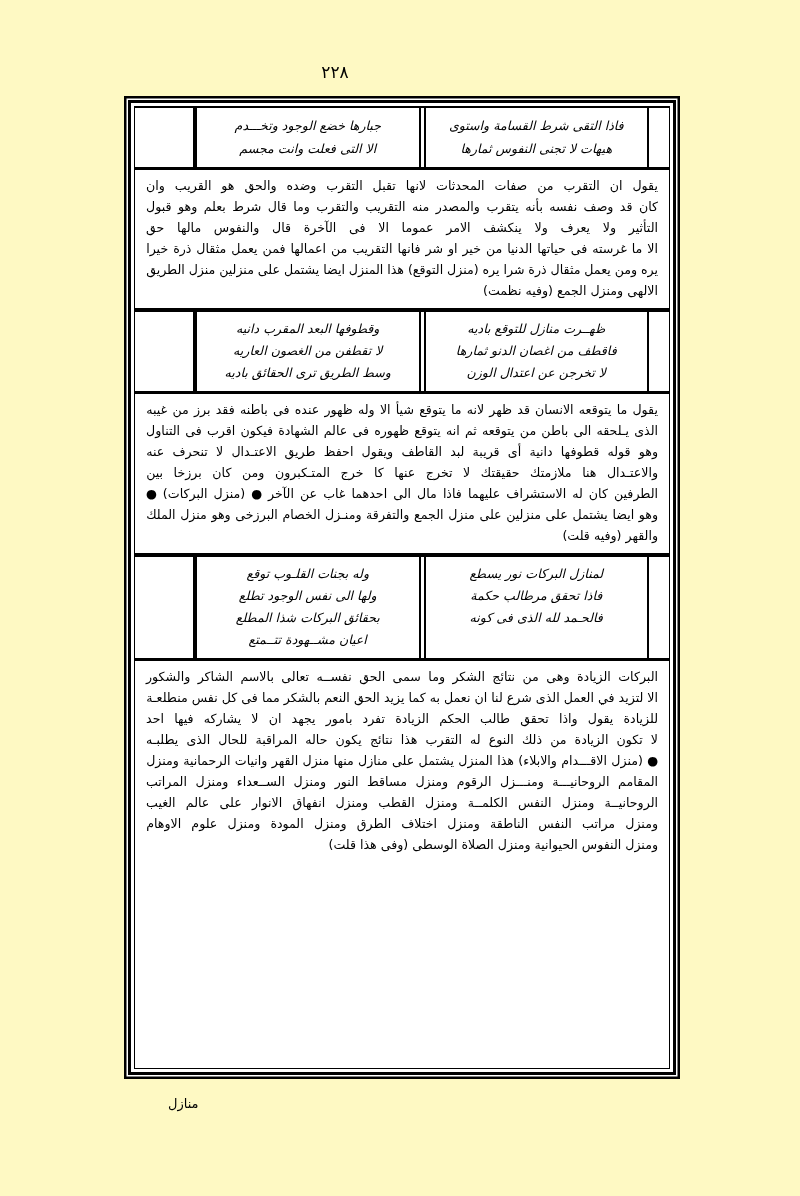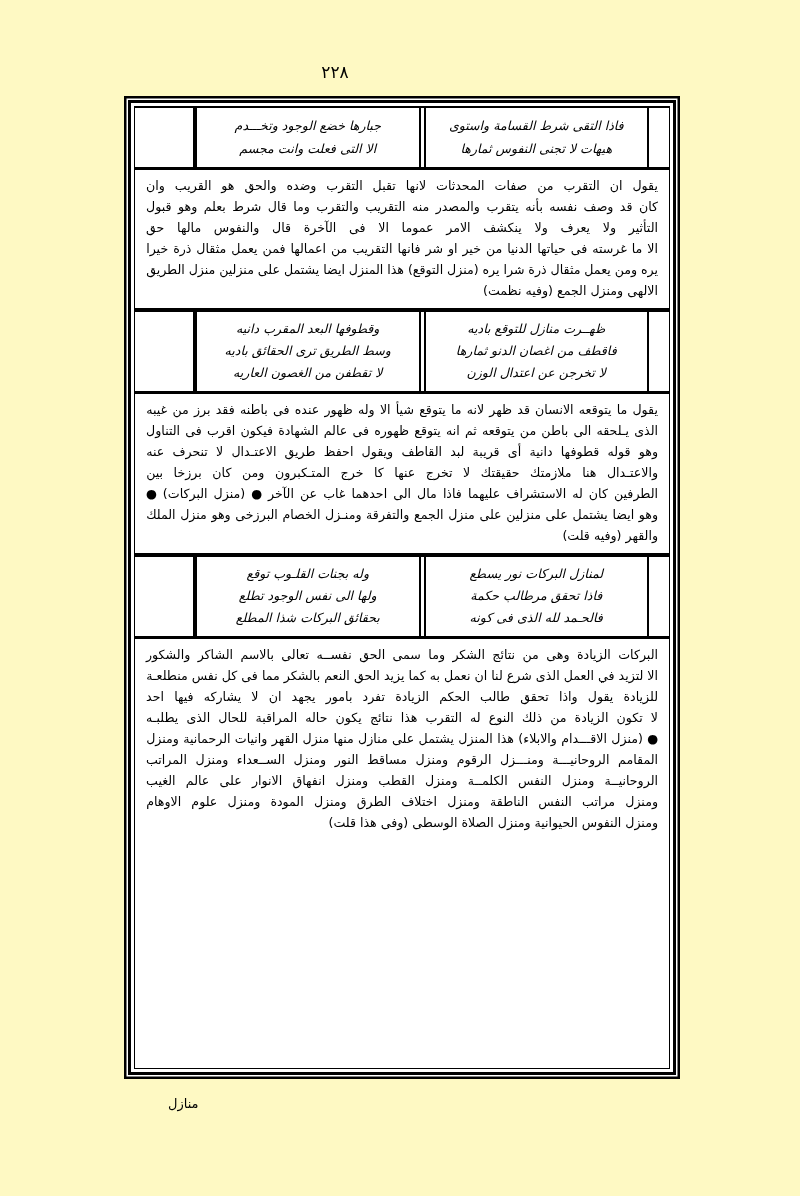--- a/index.html
+++ b/index.html
@@ -267,22 +267,22 @@
       <div class="vtable t2">
         <div class="edge-col"></div>
         <div class="vcol">
           <div class="hemi">ظهــرت منازل للتوقع باديه</div>
           <div class="hemi">فاقطف من اغصان الدنو ثمارها</div>
           <div class="hemi">لا تخرجن عن اعتدال الوزن</div>
         </div>
         <div class="mid-sep"></div>
         <div class="vcol second">
           <div class="hemi">وقطوفها البعد المقرب دانيه</div>
+          <div class="hemi">لا تقطفن من الغصون العاريه</div>
           <div class="hemi">وسط الطريق ترى الحقائق باديه</div>
-          <div class="hemi">لا تقطفن من الغصون العاريه</div>
         </div>
         <div class="tail-col"></div>
       </div>
 
       <div class="prose">
         <div class="line just ar">
             <span>يقول</span>
             <span>ما</span>
             <span>يتوقعه</span>
             <span>الانسان</span>
@@ -398,20 +398,21 @@
         <div class="vcol">
           <div class="hemi">لمنازل البركات نور يسطع</div>
           <div class="hemi">فاذا تحقق مرطالب حكمة</div>
           <div class="hemi">فالحـمد لله الذى فى كونه</div>
         </div>
         <div class="mid-sep"></div>
         <div class="vcol second">
           <div class="hemi">وله بجنات القلـوب توقع</div>
           <div class="hemi">ولها الى نفس الوجود تطلع</div>
           <div class="hemi">بحقائق البركات شذا المطلع</div>
+          <div class="hemi">اعيان مشــهودة تتــمتع</div>
         </div>
         <div class="tail-col"></div>
       </div>
 
       <div class="prose">
         <div class="line just ar">
             <span>البركات</span>
             <span>الزيادة</span>
             <span>وهى</span>
             <span>من</span>

